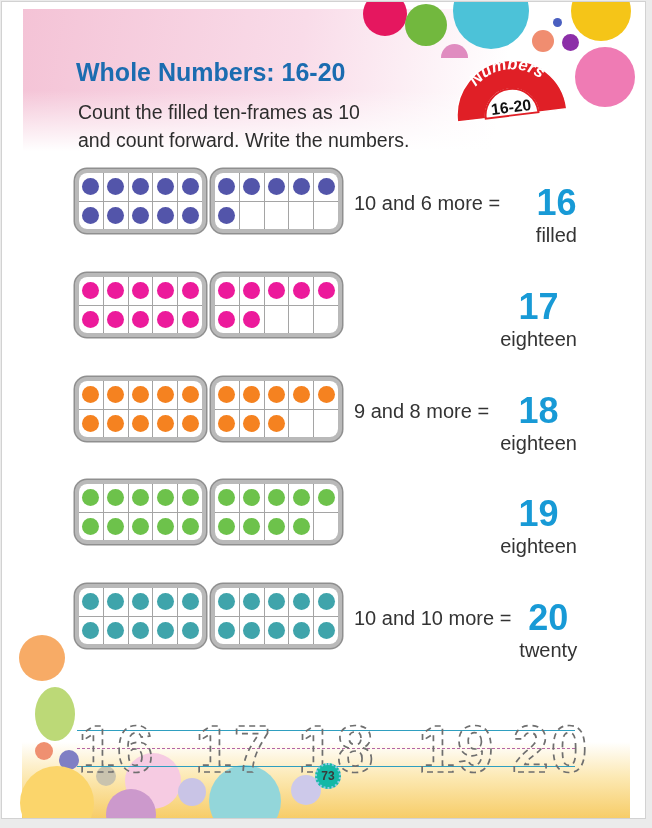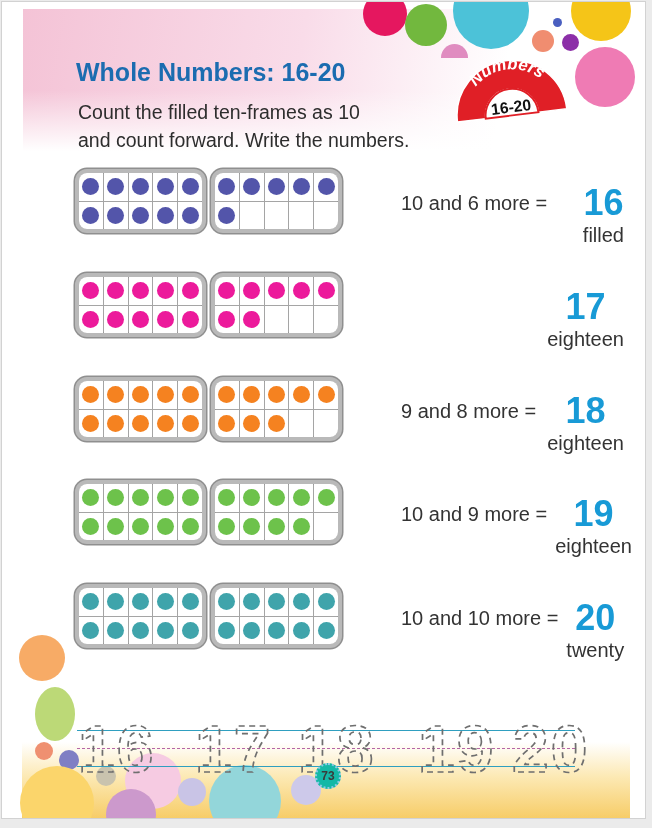--- a/index.html
+++ b/index.html
@@ -18,21 +18,21 @@
   .halfdome{position:absolute;border-radius:14px 14px 0 0;}
   
   .badge-wrap{position:absolute;left:448px;top:56px;width:118px;height:64px;transform:rotate(-7deg);}
   
   .ten-frame{position:absolute;width:123px;height:56px;border:4px solid #b9b9b9;border-radius:12px;
      box-shadow:0 0 0 1.5px #8f8f8f, inset 0 0 0 1px #9a9a9a;
      display:grid;grid-template-columns:repeat(5,1fr);grid-template-rows:repeat(2,1fr);
      gap:1px;background:#a5a5a5;overflow:hidden;}
   .cell{background:#ffffff;display:flex;align-items:center;justify-content:center;}
   .dot{width:17px;height:17px;border-radius:50%;}
-  .answer{position:absolute;left:352px;width:223px;display:flex;align-items:flex-start;margin-left:47px;}
+  .answer{position:absolute;left:352px;width:223px;display:flex;align-items:flex-start;}
   .equation{font-size:20px;color:#333333;line-height:34px;padding-top:3px;white-space:nowrap;}
   .num-word{margin-left:auto;text-align:center;padding-left:8px;}
   .numeral{font-size:36px;font-weight:bold;color:#189ad6;line-height:40px;}
   .word{font-size:20px;color:#333333;line-height:24px;white-space:nowrap;}
   
   .trace-heading{position:absolute;left:76px;top:683px;font-size:21px;color:#1e1e1e;}
   .gline{position:absolute;left:75px;width:498px;height:0;}
   .gline.solid{border-top:1.6px solid #2f9fc0;}
   .gline.mid{border-top:1.5px dashed #b565a5;}
   .trace-svg{position:absolute;left:60px;top:698px;width:530px;height:90px;}
@@ -336,21 +336,20 @@
         </div>
         <div class="cell">
           <div class="dot" style="background: rgb(109, 194, 75);"></div>
         </div>
         <div class="cell">
           <div class="dot" style="background: rgb(109, 194, 75);"></div>
         </div>
         <div class="cell"></div>
       </div>
   <div class="answer" style="top:492px;">
-    <span class="equation">10 and 9 more =</span>
     <span class="num-word">
       <div class="numeral">19</div>
       <div class="word">eighteen</div>
     </span>
   </div>
 
   <div class="ten-frame" style="left:73px;top:582px;">
         <div class="cell">
           <div class="dot" style="background: rgb(63, 164, 171);"></div>
         </div>

